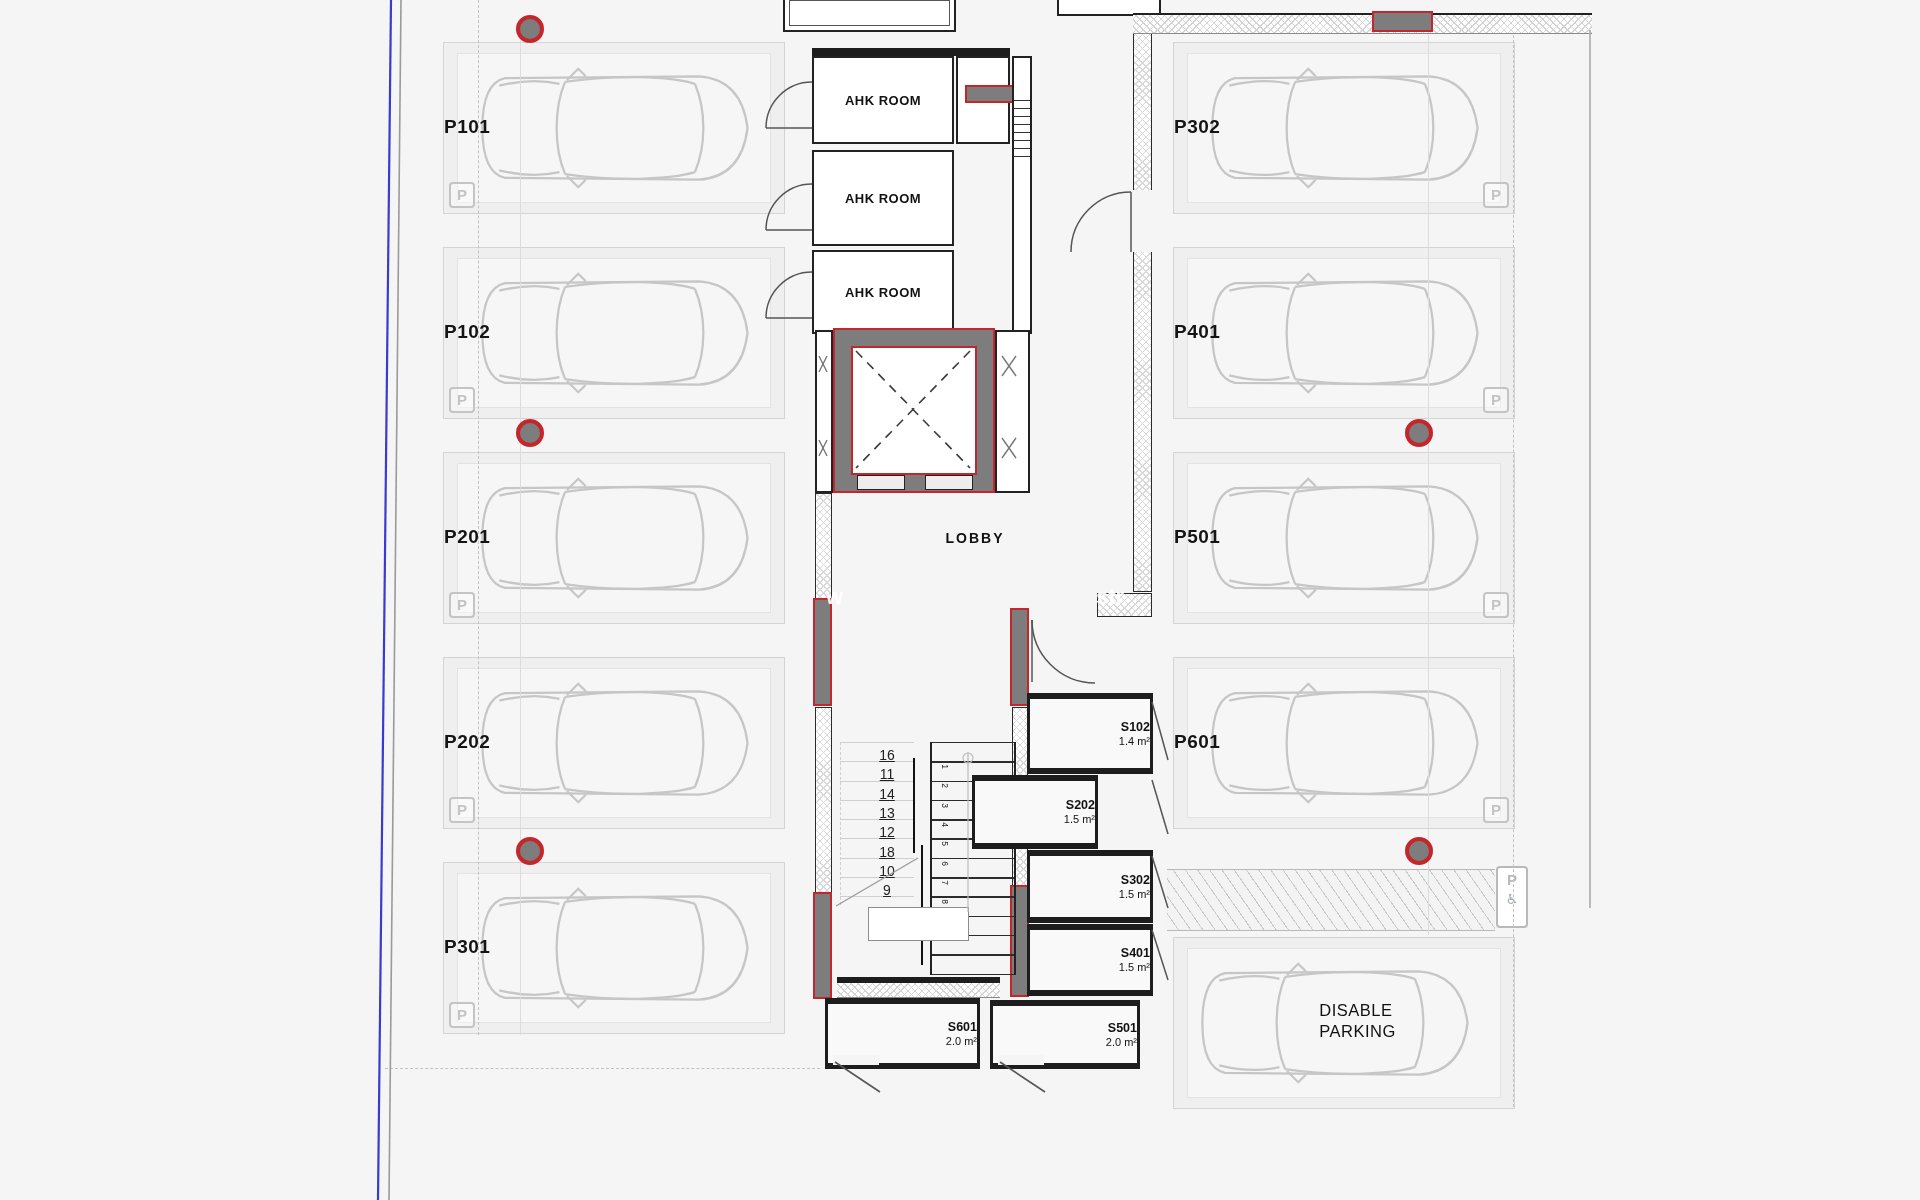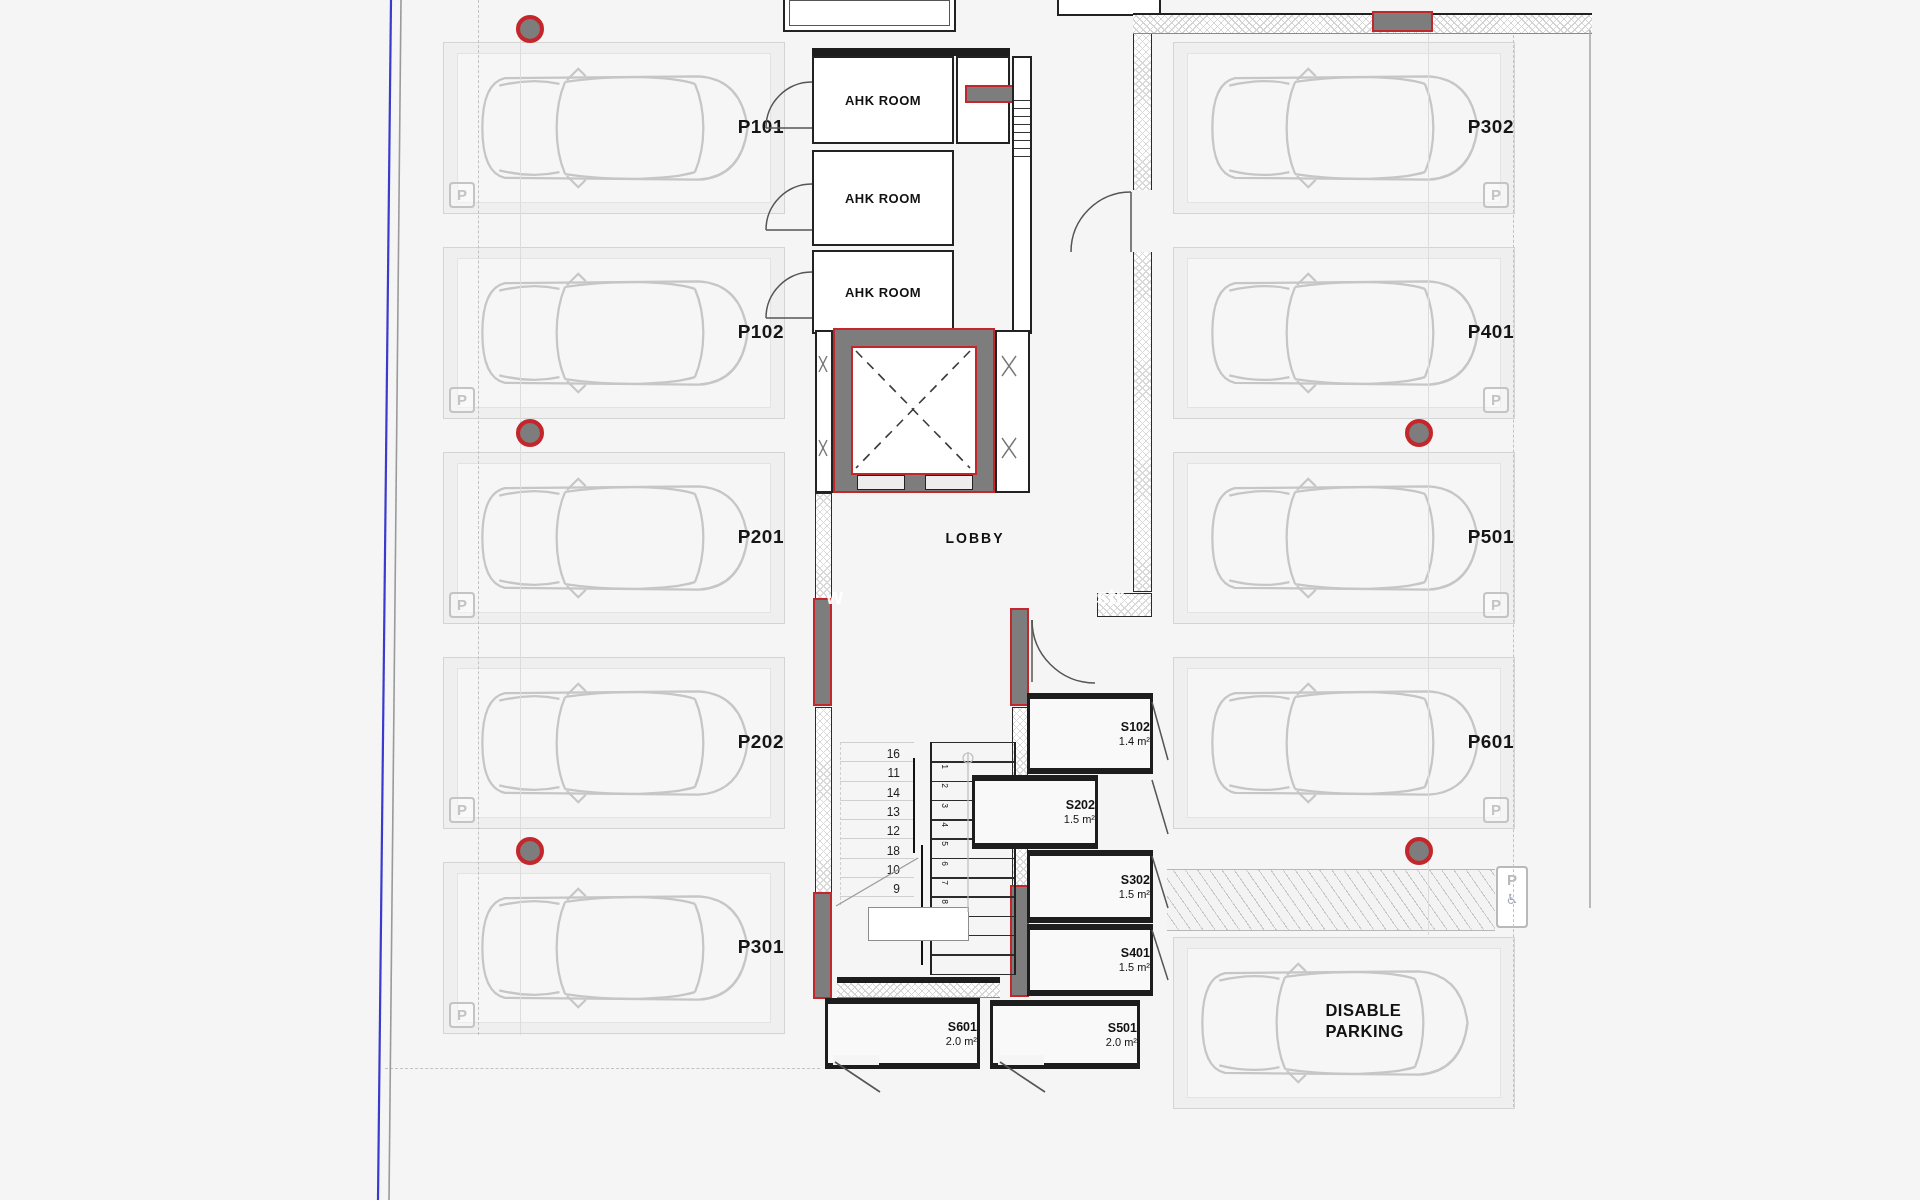--- a/index.html
+++ b/index.html
@@ -6,26 +6,26 @@
   #canvas{
     position:relative;width:1920px;height:1200px;margin:0 auto;
     background:#f5f5f5;overflow:hidden;
     font-family:"Liberation Sans", sans-serif;color:#111;
   }
   
   .stall{position:absolute;width:340px;height:170px;background:#efefef;border:1px solid #d4d4d4;}
   .stall-inner{position:absolute;left:13px;right:13px;top:10px;bottom:10px;background:#f6f6f6;border:1px solid #e3e3e3;}
   .car{position:absolute;left:18px;top:22px;width:304px;height:126px;color:#c6c6c6;}
   .plabel{position:absolute;left:0;top:50%;width:100%;transform:translateY(-54%);
-          text-align:right;font-weight:bold;font-size:19px;letter-spacing:.5px;color:#151515;}
+          text-align:left;font-weight:bold;font-size:19px;letter-spacing:.5px;color:#151515;}
   .psign{position:absolute;bottom:5px;width:22px;height:22px;border:2px solid #c4c4c4;border-radius:4px;
          color:#c4c4c4;font-weight:bold;font-size:15px;line-height:22px;text-align:center;background:rgba(255,255,255,.4);}
   .psign.pl{left:5px;} .psign.pr{right:5px;}
   .dlabel{position:absolute;left:54%;top:50%;transform:translate(-50%,-54%);
-          font-weight:bold;font-size:16.5px;line-height:21px;letter-spacing:.5px;white-space:nowrap;margin-left:7px;}
+          font-weight:normal;font-size:16.5px;line-height:21px;letter-spacing:.5px;white-space:nowrap;}
   
   .vline{position:absolute;width:0;border-left:1px solid #dcdcdc;}
   .vdash{position:absolute;width:0;border-left:1px dashed #c2c2c2;}
   .hdash{position:absolute;height:0;border-top:1px dashed #c2c2c2;}
   
   .col-circle{position:absolute;width:20px;height:20px;border-radius:50%;
               background:#7d7d7d;border:4px solid #c4272b;transform:translate(-50%,-50%);}
   
   .wall{position:absolute;background:#1d1d1d;}
   .roombox{position:absolute;background:#ffffff;border:2.5px solid #222;}
@@ -53,21 +53,21 @@
   .slabel .nm{display:block;font-weight:bold;font-size:12.5px;}
   .slabel .ar{display:block;font-size:11px;margin-top:1px;}
   
   .flight-left{position:absolute;left:840px;top:742px;width:73px;height:163px;
       background:repeating-linear-gradient(to bottom,#cfcfcf 0 1px,transparent 1px 19.3px);
       border-left:1px dashed #cfcfcf;}
   .flight-right{position:absolute;left:930px;top:742px;width:82px;height:233px;
       background:repeating-linear-gradient(to bottom,#2c2c2c 0 1.5px,transparent 1.5px 19.3px);
       border-left:2px solid #222;border-right:2px solid #222;}
   .stairnums-left{position:absolute;left:874px;top:747px;width:26px;}
-  .stairnums-left span{display:block;height:19.35px;font-size:12px;color:#222;text-align:right;}
+  .stairnums-left span{display:block;height:19.35px;font-size:14px;color:#222;text-align:center;text-decoration:underline;}
   .stairnums-right{position:absolute;left:933px;top:757px;width:14px;}
   .stairnums-right span{display:block;height:19.35px;font-size:8.5px;color:#222;text-align:center;transform:rotate(90deg);}
   .rail1{position:absolute;left:913px;top:758px;width:2px;height:95px;background:#111;}
   .rail2{position:absolute;left:921px;top:845px;width:2px;height:120px;background:#111;}
   .landing{position:absolute;left:868px;top:907px;width:99px;height:32px;background:#fff;border:1.5px solid #8d8d8d;}
   
   .walkway{position:absolute;left:1167px;top:869px;width:328px;height:60px;
       background:repeating-linear-gradient(55deg,transparent 0 9px,#c9c9c9 9px 10px),#f3f3f3;
       border-top:1px solid #b8b8b8;border-bottom:1px solid #b8b8b8;}
   .dp-sign{position:absolute;left:1496px;top:866px;width:28px;height:58px;background:#fff;

